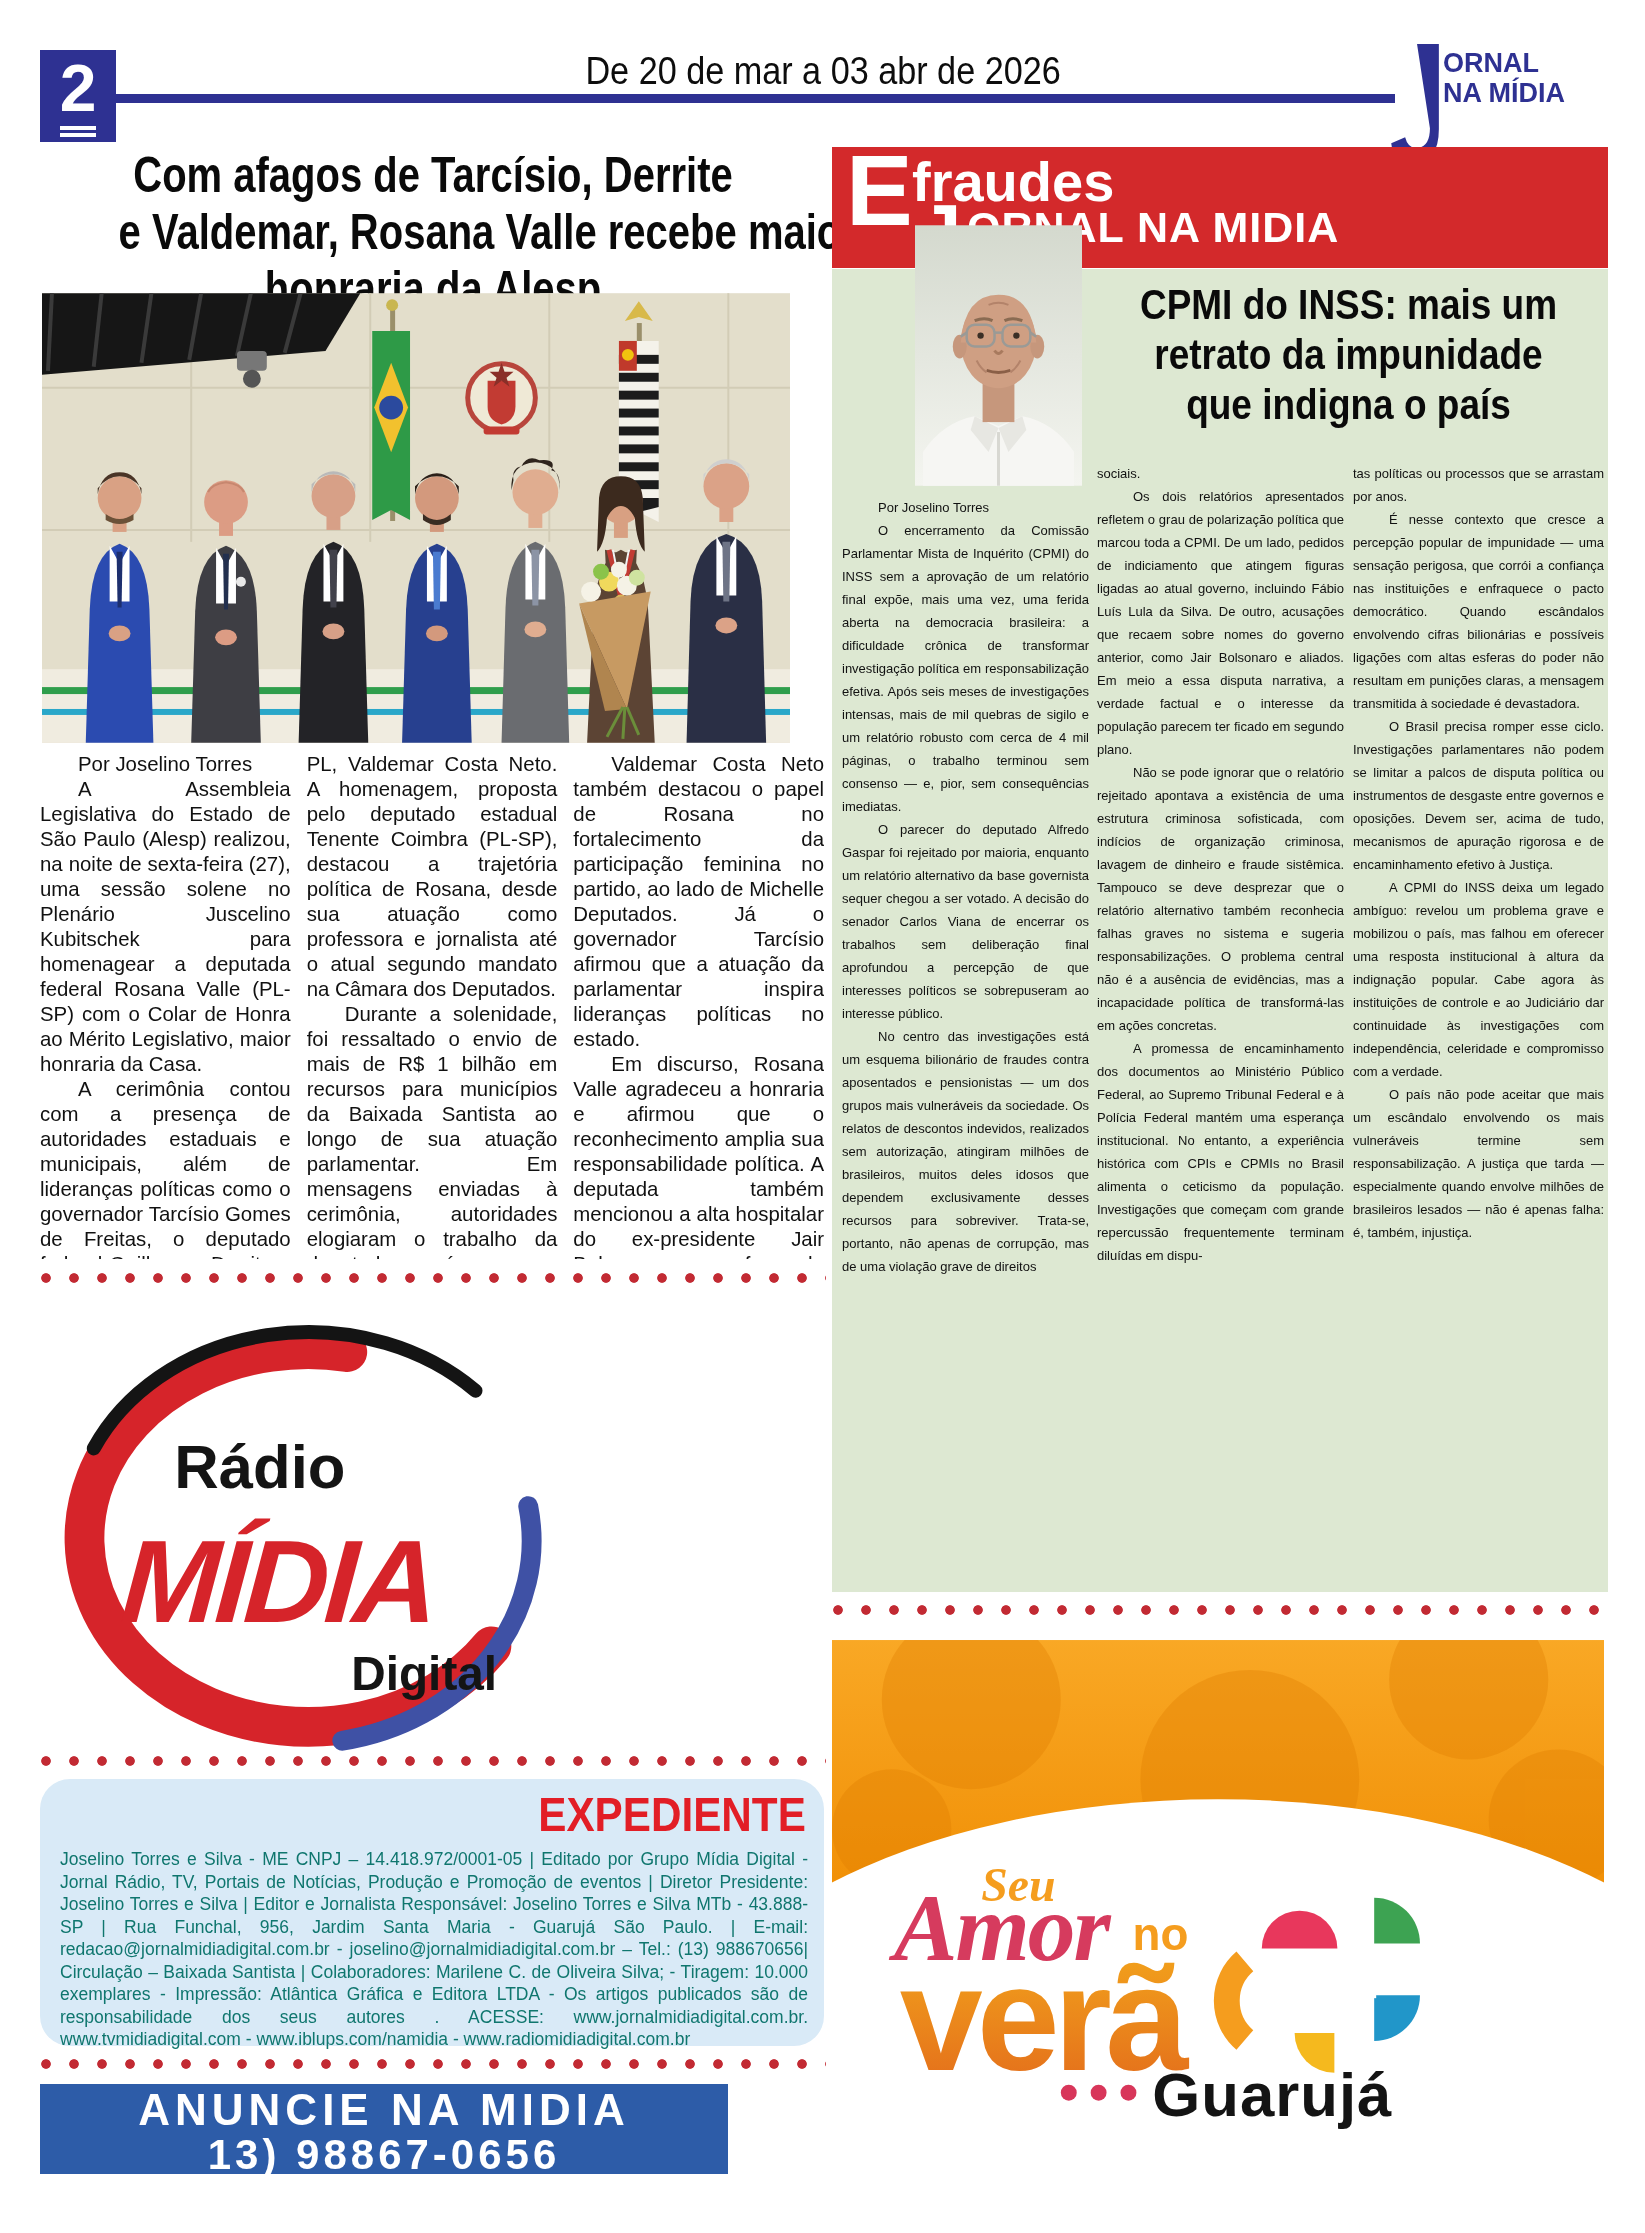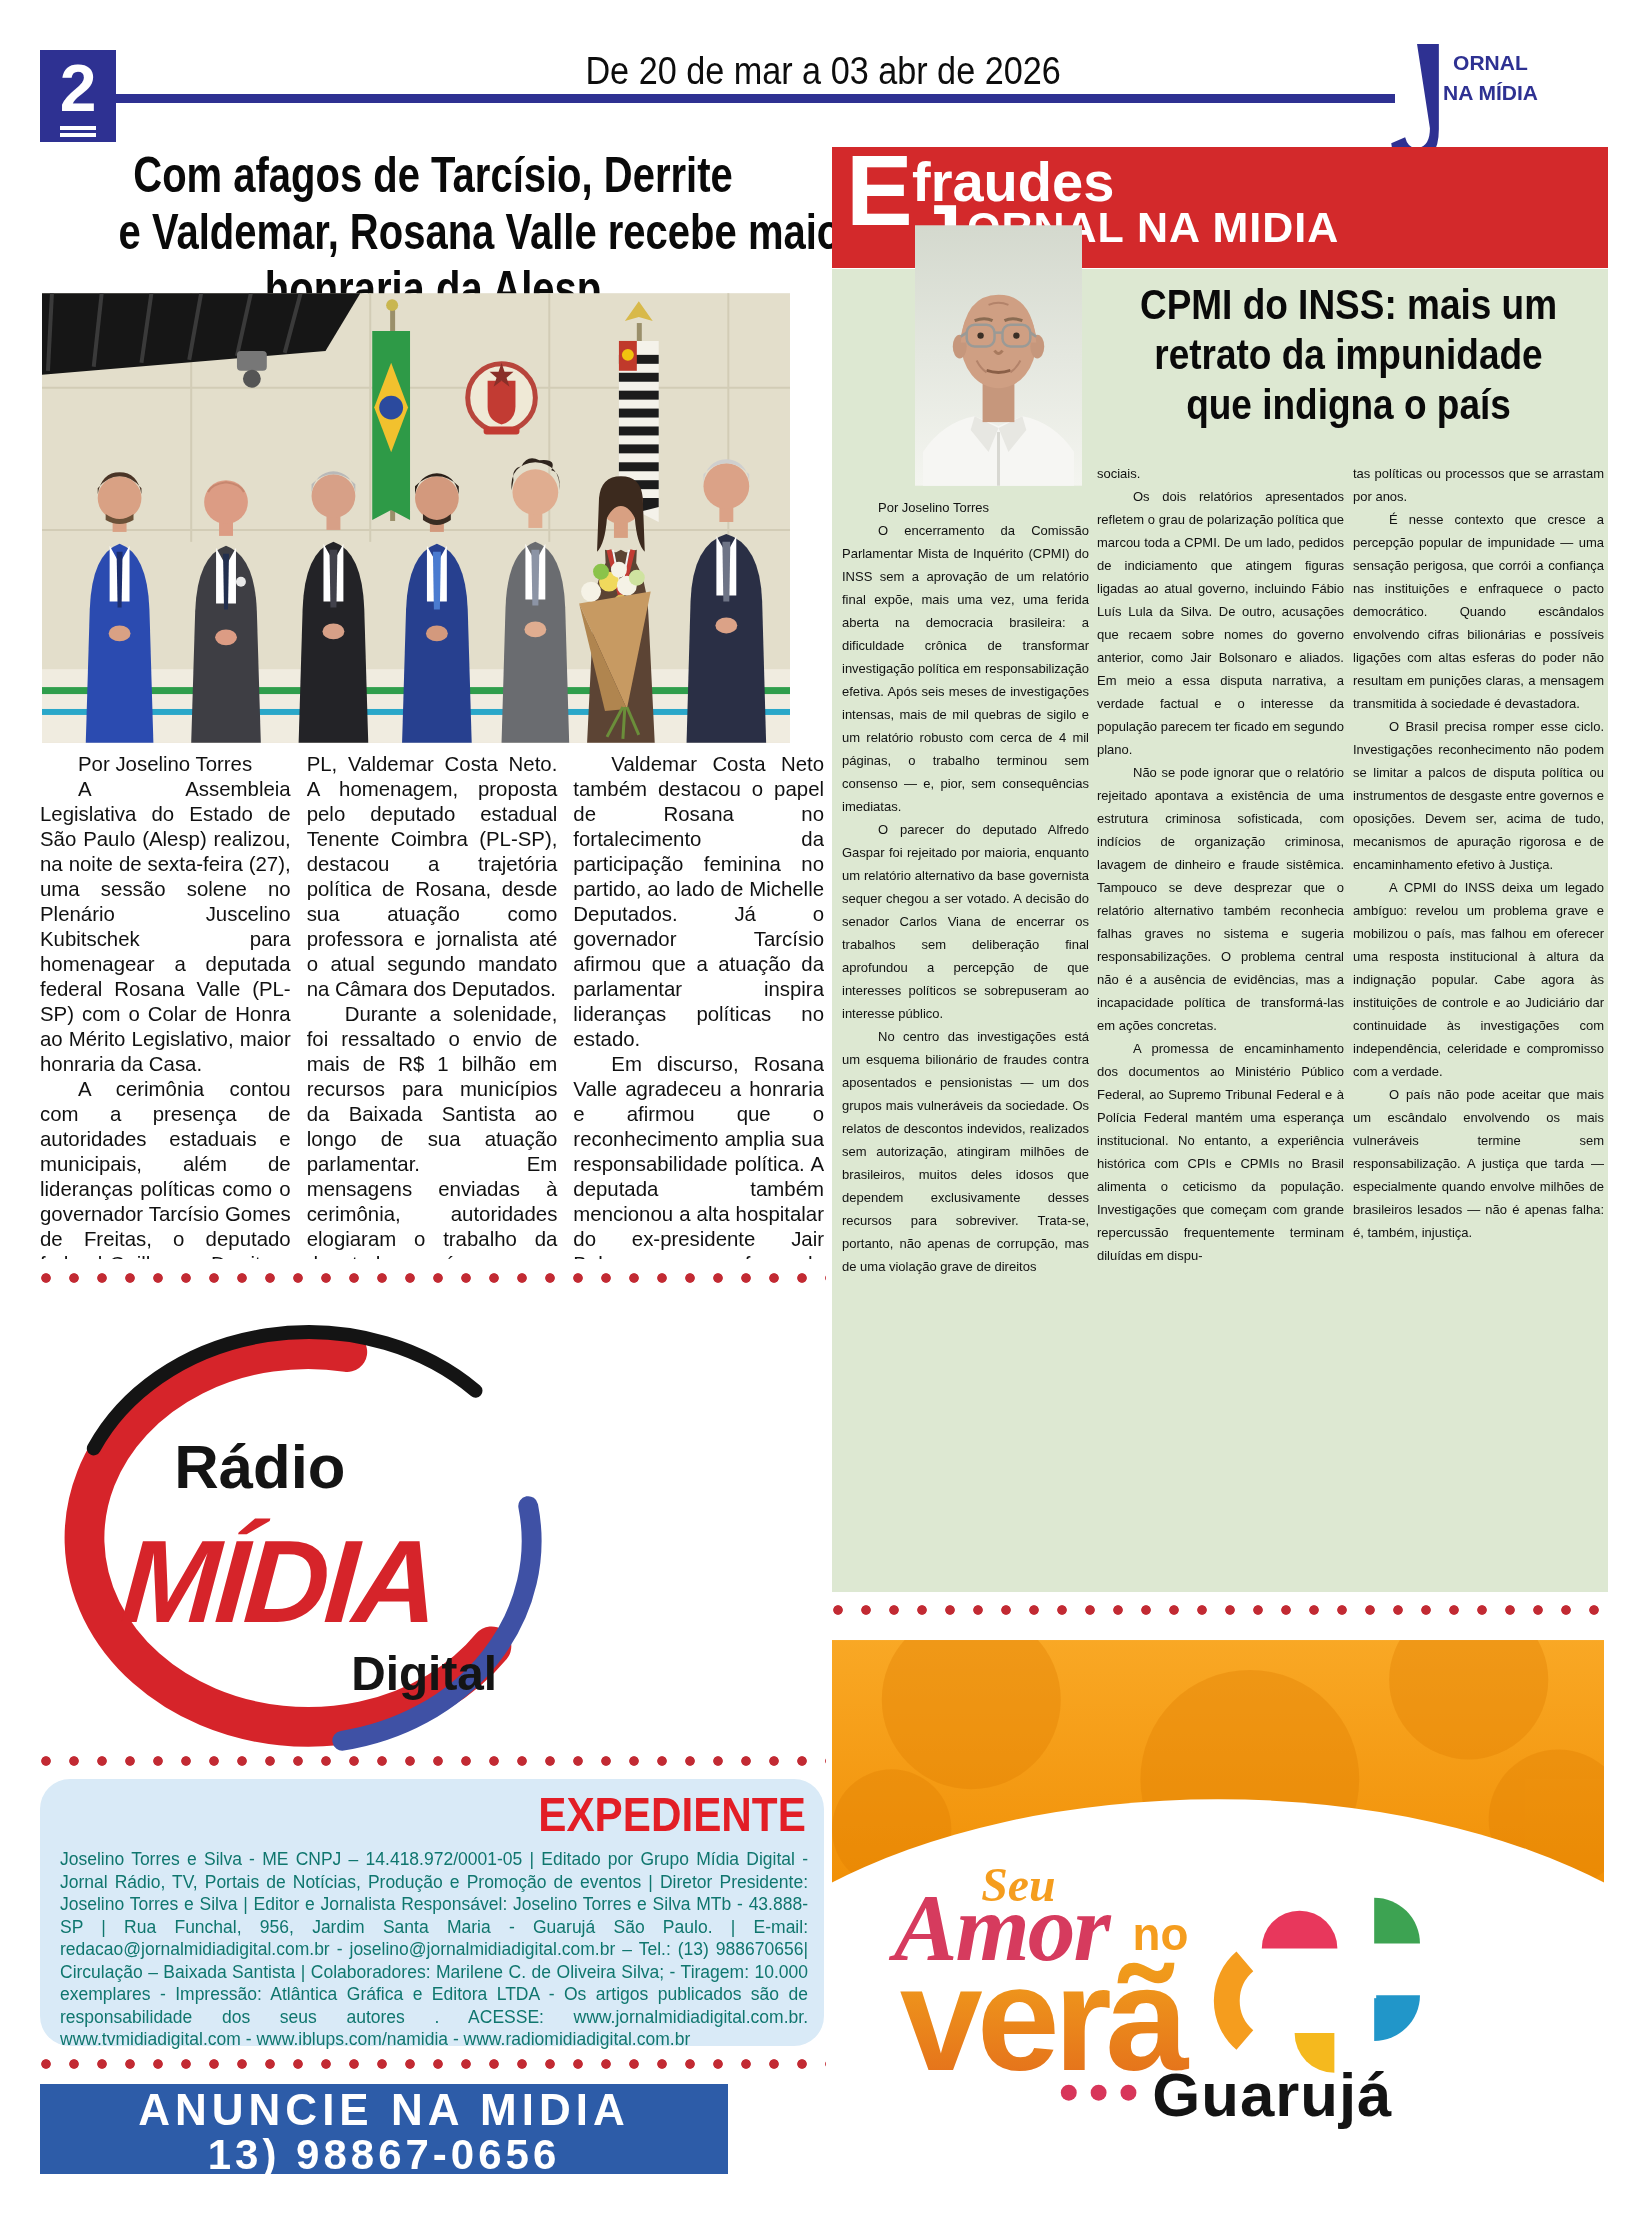--- a/index.html
+++ b/index.html
@@ -8,21 +8,21 @@
   .abs{position:absolute;}
   .condensed9{display:inline-block;transform:scaleX(.9);transform-origin:center;}
 
   
   .pagenum-box{left:40px;top:50px;width:76px;height:92px;background:#2e3192;color:#fff;
        text-align:center;font-weight:bold;font-size:66px;line-height:76px;}
   .pn-underline{width:36px;height:4px;background:#fff;margin:0 auto;box-shadow:0 7px 0 #fff;}
   .head-rule{left:111px;top:94px;width:1284px;height:9px;background:#2e3192;}
   .head-date{left:0;right:0;top:50px;text-align:center;font-size:38px;color:#0d0d0d;font-weight:500;}
   .head-logo{left:1391px;top:44px;width:219px;height:129px;}
-  .hl-text{position:absolute;left:52px;top:4px;color:#2e3192;font-weight:bold;font-size:21px;line-height:30px;text-align:center;}
+  .hl-text{position:absolute;left:52px;top:4px;color:#2e3192;font-weight:bold;font-size:27px;line-height:30px;}
 
   
   .la-headline{left:40px;top:147px;width:786px;text-align:center;font-weight:bold;
        font-size:50px;line-height:57px;color:#0a0a0a;}
   .la-headline .hl-line{display:block;transform:scaleX(.8);transform-origin:center;white-space:nowrap;}
   .la-photo{left:42px;top:293px;}
   .la-cols{left:40px;top:752px;width:784px;height:507px;display:flex;gap:16px;overflow:hidden;}
   .la-cols .col{width:251px;font-size:20.4px;line-height:25px;text-align:justify;}
   p{margin:0;}
   .col p{text-indent:38px;}
@@ -329,21 +329,21 @@
   </div>
   <div class="abs ed-col" style="left:1097px;top:462px;height:1124px;">
     <p class="cont">sociais.</p>
     <p>Os dois relatórios apresentados refletem o grau de polarização política que marcou toda a CPMI. De um lado, pedidos de indiciamento que atingem figuras ligadas ao atual governo, incluindo Fábio Luís Lula da Silva. De outro, acusações que recaem sobre nomes do governo anterior, como Jair Bolsonaro e aliados. Em meio a essa disputa narrativa, a verdade factual e o interesse da população parecem ter ficado em segundo plano.</p>
     <p>Não se pode ignorar que o relatório rejeitado apontava a existência de uma estrutura criminosa sofisticada, com indícios de organização criminosa, lavagem de dinheiro e fraude sistêmica. Tampouco se deve desprezar que o relatório alternativo também reconhecia falhas graves no sistema e sugeria responsabilizações. O problema central não é a ausência de evidências, mas a incapacidade política de transformá-las em ações concretas.</p>
     <p>A promessa de encaminhamento dos documentos ao Ministério Público Federal, ao Supremo Tribunal Federal e à Polícia Federal mantém uma esperança institucional. No entanto, a experiência histórica com CPIs e CPMIs no Brasil alimenta o ceticismo da população. Investigações que começam com grande repercussão frequentemente terminam diluídas em dispu-</p>
   </div>
   <div class="abs ed-col" style="left:1353px;top:462px;width:251px;height:1124px;">
     <p class="cont">tas políticas ou processos que se arrastam por anos.</p>
     <p>É nesse contexto que cresce a percepção popular de impunidade — uma sensação perigosa, que corrói a confiança nas instituições e enfraquece o pacto democrático. Quando escândalos envolvendo cifras bilionárias e possíveis ligações com altas esferas do poder não resultam em punições claras, a mensagem transmitida à sociedade é devastadora.</p>
-    <p>O Brasil precisa romper esse ciclo. Investigações reconhecimento não podem se limitar a palcos de disputa política ou instrumentos de desgaste entre governos e oposições. Devem ser, acima de tudo, mecanismos de apuração rigorosa e de encaminhamento efetivo à Justiça.</p>
+    <p>O Brasil precisa romper esse ciclo. Investigações parlamentares não podem se limitar a palcos de disputa política ou instrumentos de desgaste entre governos e oposições. Devem ser, acima de tudo, mecanismos de apuração rigorosa e de encaminhamento efetivo à Justiça.</p>
     <p>A CPMI do INSS deixa um legado ambíguo: revelou um problema grave e mobilizou o país, mas falhou em oferecer uma resposta institucional à altura da indignação popular. Cabe agora às instituições de controle e ao Judiciário dar continuidade às investigações com independência, celeridade e compromisso com a verdade.</p>
     <p>O país não pode aceitar que mais um escândalo envolvendo os mais vulneráveis termine sem responsabilização. A justiça que tarda — especialmente quando envolve milhões de brasileiros lesados — não é apenas falha: é, também, injustiça.</p>
   </div>
 
   <div class="abs dots" style="left:832px;top:1604px;width:776px;"></div>
 
   <svg class="abs" style="left:832px;top:1640px;" width="772" height="594" viewBox="0 0 776 597">
     <defs>
       <linearGradient id="og" x1="0" y1="0" x2="0" y2="1">
         <stop offset="0" stop-color="#f9a825"></stop>

